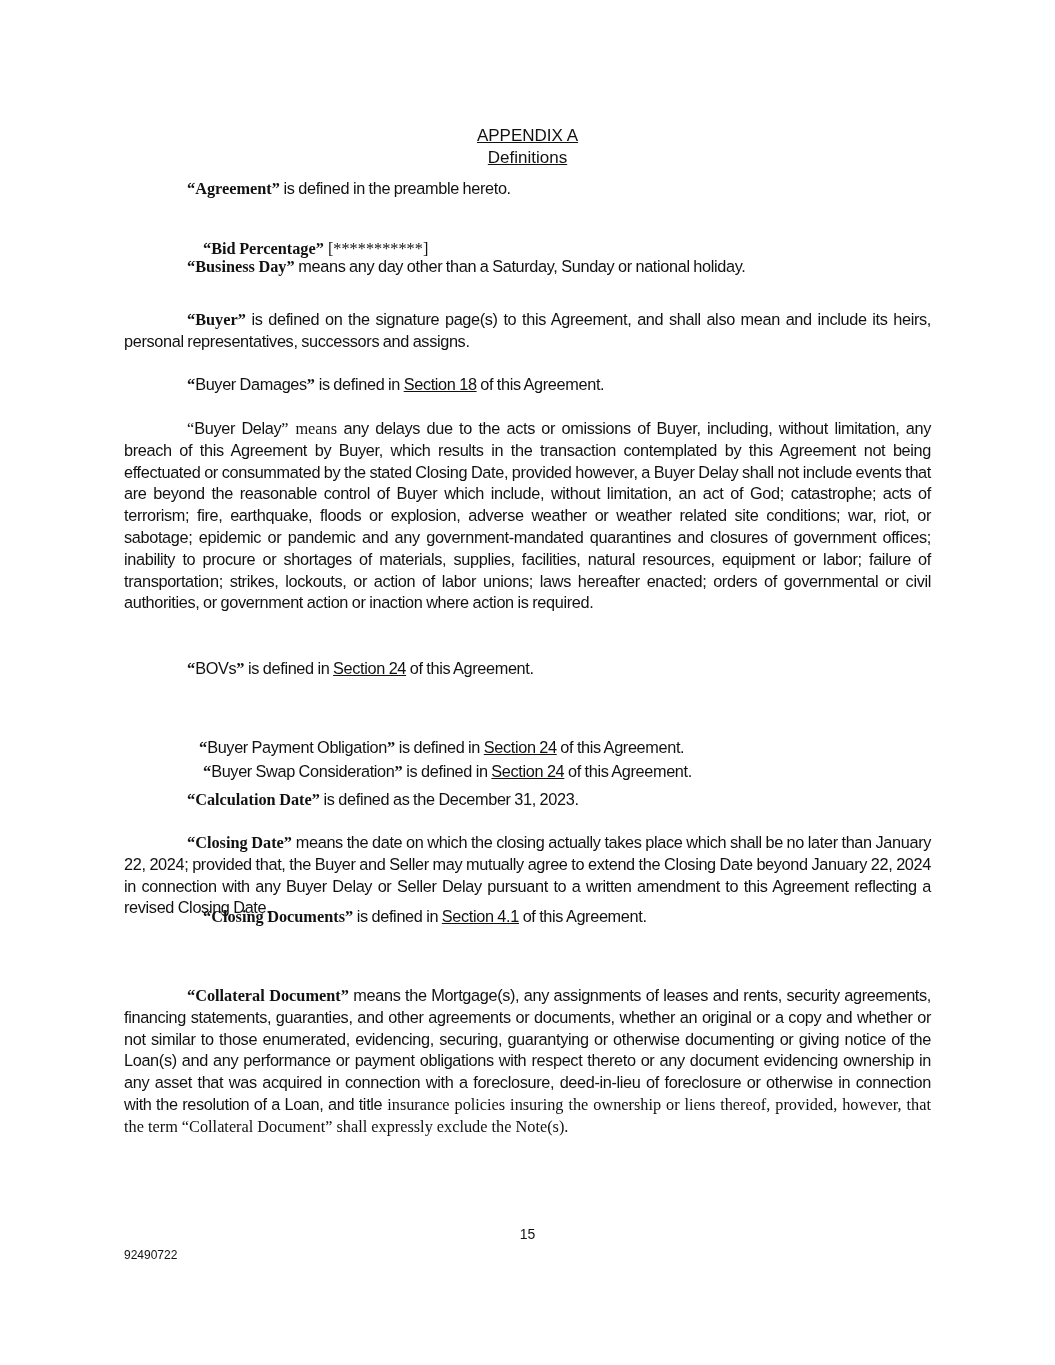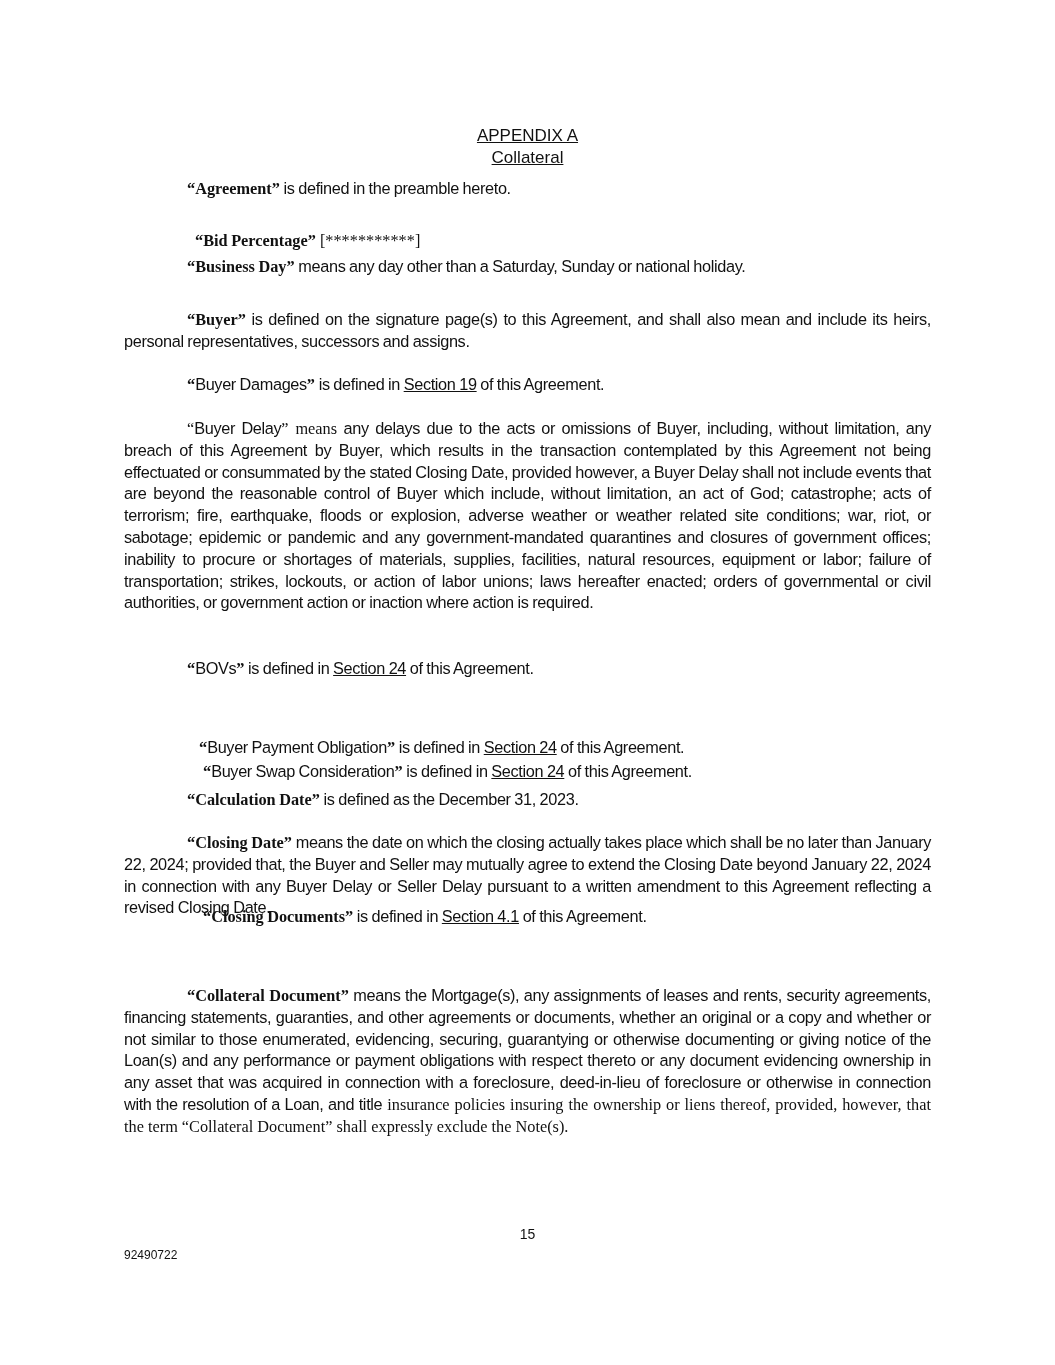--- a/index.html
+++ b/index.html
@@ -31,31 +31,31 @@
       position: absolute; left: 124px; top: 1248px;
       font-family: Liberation Sans, sans-serif; font-size: 12px;
     }
   </style>
 </head>
 <body>
 
 <div class="page">
 
   <div class="heading h1">APPENDIX A</div>
-  <div class="heading h2">Collateral</div>
+  <div class="heading h2">Definitions</div>
 
   <p class="para indent" style="top:178px;margin:0;"><span class="term-b">“<span>Agreement</span>”</span><span> is defined in the preamble hereto.</span></p>
 
-  <p class="para indent" style="top:222px;margin:8px;"><span class="term-b">“<span>Bid Percentage</span>”</span><span class="serif"> [***********]</span></p>
+  <p class="para indent" style="top:222px;margin:16px;"><span class="term-b">“<span>Bid Percentage</span>”</span><span class="serif"> [***********]</span></p>
 
   <p class="para indent" style="top:256px;margin:0;"><span class="term-b">“<span>Business Day</span>”</span><span> means any day other than a Saturday, Sunday or national holiday.</span></p>
 
   <p class="para indent" style="top:309px;margin:0;"><span class="term-b">“<span>Buyer</span>”</span><span> is defined on the signature page(s) to this Agreement, and shall also mean and include its heirs, personal representatives, successors and assigns.</span></p>
 
-  <p class="para indent" style="top:374px;margin:0;"><span class="q">“</span><span>Buyer Damages</span><span class="q">”</span><span> is defined in </span><span class="link">Section 19</span><span> of this Agreement.</span></p>
+  <p class="para indent" style="top:374px;margin:0;"><span class="q">“</span><span>Buyer Damages</span><span class="q">”</span><span> is defined in </span><span class="link">Section 18</span><span> of this Agreement.</span></p>
 
   <p class="para indent" style="top:418px;margin:0;"><span class="qn">“</span><span>Buyer Delay</span><span class="qn">”</span><span class="serif"> means</span><span> any delays due to the acts or omissions of Buyer, including, without limitation, any breach of this Agreement by Buyer, which results in the transaction contemplated by this Agreement not being effectuated or consummated by the stated Closing Date, provided however, a Buyer Delay shall not include events that are beyond the reasonable control of Buyer which include, without limitation, an act of God; catastrophe; acts of terrorism; fire, earthquake, floods or explosion, adverse weather or weather related site conditions; war, riot, or sabotage; epidemic or pandemic and any government-mandated quarantines and closures of government offices; inability to procure or shortages of materials, supplies, facilities, natural resources, equipment or labor; failure of transportation; strikes, lockouts, or action of labor unions; laws hereafter enacted; orders of governmental or civil authorities, or government action or inaction where action is required.</span></p>
 
   <p class="para indent" style="top:658px;margin:0;"><span class="q">“</span><span>BOVs</span><span class="q">”</span><span> is defined in </span><span class="link">Section 24</span><span> of this Agreement.</span></p>
 
   <p class="para indent" style="top:725px;margin:12px;"><span class="q">“</span><span>Buyer Payment Obligation</span><span class="q">”</span><span> is defined in </span><span class="link">Section 24</span><span> of this Agreement.</span></p>
 
   <p class="para indent" style="top:745px;margin:16px;"><span class="q">“</span><span>Buyer Swap Consideration</span><span class="q">”</span><span> is defined in </span><span class="link">Section 24</span><span> of this Agreement.</span></p>
 
   <p class="para indent" style="top:789px;margin:0;"><span class="term-b">“<span>Calculation Date</span>”</span><span> is defined as the December 31, 2023.</span></p>

